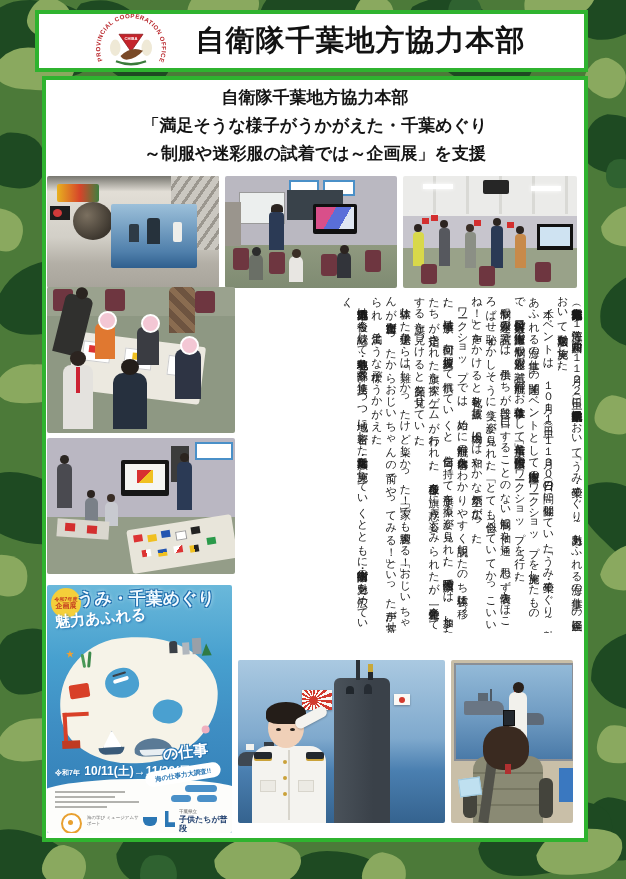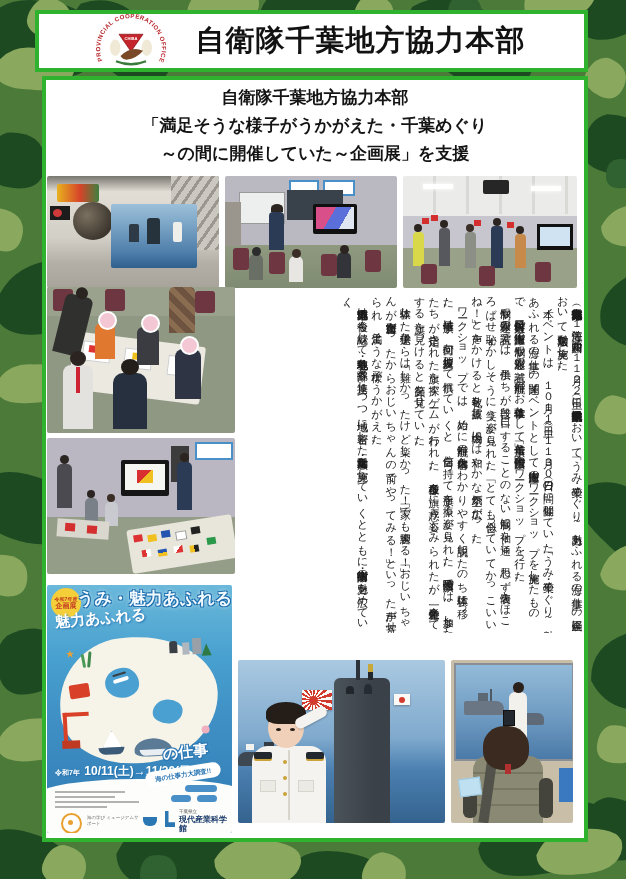--- a/index.html
+++ b/index.html
@@ -113,21 +113,21 @@
     <path d="M30,63 Q50,71 70,63" stroke="#3a7a3a" stroke-width="3" fill="none"></path>
   </svg>
   <div class="main-title">自衛隊千葉地方協力本部</div>
 </div>
 
 <div class="box content-box">
 
   <div class="abs subtitle">
     <div>自衛隊千葉地方協力本部</div>
     <div>「満足そうな様子がうかがえた・千葉めぐり</div>
-    <div>～の間に開催していた～企画展」を支援</div>
+    <div>～制服や迷彩服の試着では～企画展」を支援</div>
   </div>
 
   <div class="ph" style="left:1px;top:96px;width:172px;height:112px;background:linear-gradient(180deg,#77766f 0%,#e2ded6 14%,#d2cfc7 55%,#b3afa6 78%,#a8a49b 100%);">
     <div class="s" style="left:10px;top:8px;width:42px;height:18px;background:linear-gradient(90deg,#e8b11f,#d6442a 55%,#3f7f3f);border-radius:2px;"></div>
     <div class="s" style="right:0;top:0;width:48px;height:74px;background:repeating-linear-gradient(125deg,#cbc8c1 0 6px,#9b978f 6px 9px);"></div>
     <div class="s" style="left:26px;top:26px;width:40px;height:38px;border-radius:50%;background:radial-gradient(circle at 35% 35%,#7b7060,#3c362e 72%);"></div>
     <div class="s" style="left:64px;top:28px;width:86px;height:64px;background:linear-gradient(180deg,#9cc0da 0%,#4f7fab 75%,#2f5f8e 100%);border-radius:2px;">
       <div class="s" style="left:18px;top:20px;width:10px;height:18px;background:#2e3b46;border-radius:2px 2px 0 0;"></div>
       <div class="s" style="left:36px;top:14px;width:13px;height:26px;background:#26323c;border-radius:3px 3px 0 0;"></div>
       <div class="s" style="left:62px;top:18px;width:9px;height:20px;background:#eeeeea;border-radius:2px;"></div>
@@ -274,21 +274,21 @@
     <p>　ワークショップでは、始めに航海科の仕事内容をわかりやすく説明したのち体験に移った。手旗信号は、何回か反復練習して慣れていくと、自信を持って手旗を振る姿が見られた。国際信号旗では、参加した子供たちが指定された旗を探すゲームが行われた。多種多様な旗に戸惑う姿もみられたが、一生懸命覚えて該当する旗を見つけると笑顔を見せていた。</p>
     <p>　体験した子供達からは「難しかったけど楽しかった！」「家でも練習する！」「おじいちゃんが海上自衛官だったからおじいちゃんの前でやってみる！」といった声が寄せられ、満足そうな様子がうかがえた。</p>
     <p>　千葉地方協力本部は今後も継続して各駐屯地・基地、各部隊と連携しつつ地域に密着した募集・広報活動を実施していくとともに防衛省・自衛隊の魅力を広めていく。</p>
   </div>
 
   <div class="poster">
     <div class="badge">
       <div class="l1">令和7年度</div>
       <div class="l2">企画展</div>
     </div>
-    <div class="poster-title">うみ・魅力あふれる</div>
+    <div class="poster-title">うみ・千葉めぐり</div>
     <div class="poster-catch">魅力あふれる</div>
     <div class="sea-blob">
       <div class="s" style="left:46px;top:30px;width:34px;height:30px;background:#4aa0d0;border-radius:55% 45% 50% 50%/50% 55% 45% 50%;"></div>
       <div class="s" style="left:92px;top:64px;width:30px;height:24px;background:#4aa0d0;border-radius:50% 50% 45% 55%/55% 45% 55% 45%;"></div>
       <div class="s" style="left:8px;top:8px;color:#f0a030;font-size:10px;">★</div>
       <div class="s" style="left:24px;top:14px;width:3px;height:14px;background:#4a9a58;border-radius:2px;transform:rotate(-8deg);"></div>
       <div class="s" style="left:30px;top:12px;width:3px;height:16px;background:#3d8a4c;border-radius:2px;transform:rotate(8deg);"></div>
       <div class="s" style="right:14px;top:4px;width:9px;height:16px;background:#9aa0a8;"></div>
       <div class="s" style="right:26px;top:8px;width:7px;height:12px;background:#b0b6bd;"></div>
       <div class="s" style="right:4px;top:10px;width:0;height:0;border-left:5px solid transparent;border-right:5px solid transparent;border-bottom:12px solid #2f7a44;"></div>
@@ -320,21 +320,21 @@
       <div class="bar" style="left:16px;top:22px;width:84px;"></div>
       <div class="bar" style="left:16px;top:27px;width:52px;"></div>
       <div class="s" style="left:22px;top:34px;width:17px;height:17px;border-radius:50%;background:#fff;border:2px solid #e8a030;">
             <div class="s" style="left:5px;top:5px;width:5px;height:5px;border-radius:50%;background:#e8a030;"></div>
           </div>
       <div class="s support-text" style="left:48px;top:36px;width:52px;">海の学び ミュージアムサポート</div>
       <div class="s" style="left:104px;top:38px;width:14px;height:9px;background:#2b77b4;border-radius:0 0 6px 6px;"></div>
       <div class="s" style="left:126px;top:32px;width:10px;height:16px;background:#2b77b4;clip-path:polygon(0 0,35% 0,35% 70%,100% 70%,100% 100%,0 100%);"></div>
       <div class="s" style="left:140px;top:30px;width:54px;">
         <div class="museum-pref">千葉県立</div>
-        <div class="museum-name">現代産業科学館</div>
+        <div class="museum-name">子供たちが普段</div>
 
       </div>
     </div>
   </div>
 
   <div class="ph" style="left:192px;top:580px;width:207px;height:163px;background:linear-gradient(180deg,#aac9e1 0%,#7fa9cd 48%,#4a7fb0 68%,#35638f 100%);">
     <div class="s" style="left:0;top:92px;width:62px;height:14px;background:#3e4852;border-radius:8px 10px 2px 2px;">
       <div class="s" style="left:26px;top:-10px;width:10px;height:10px;background:#333c44;"></div>
       <div class="s" style="left:8px;top:-8px;width:8px;height:6px;background:#f2f2ee;"></div>
     </div>

